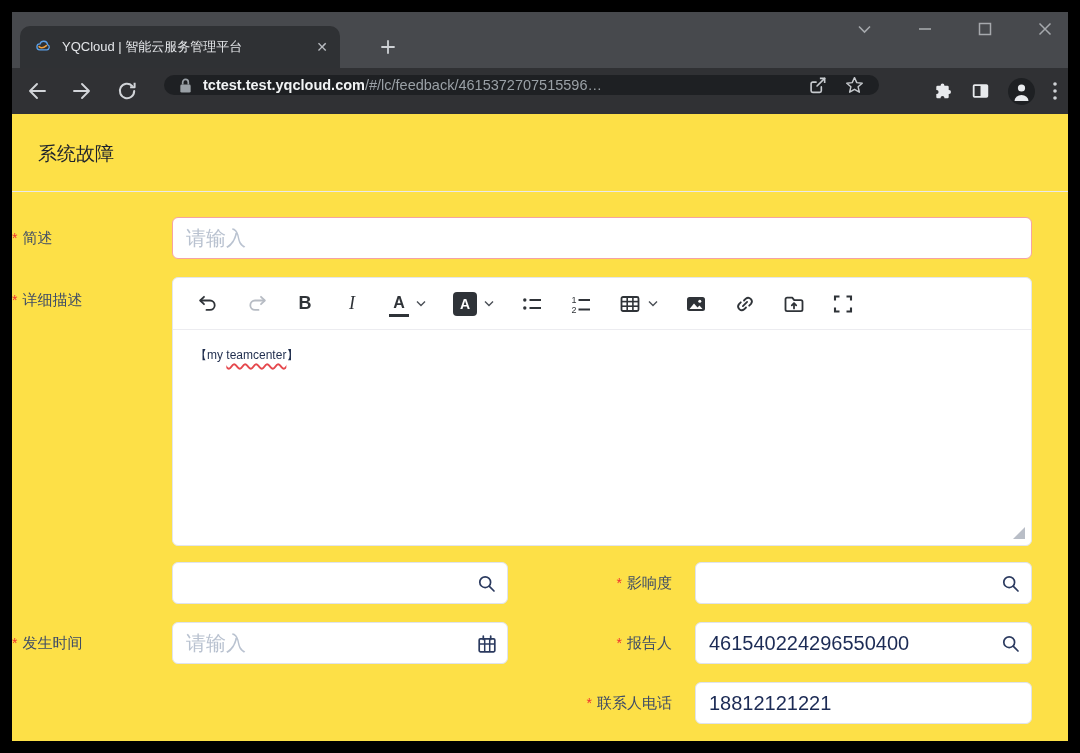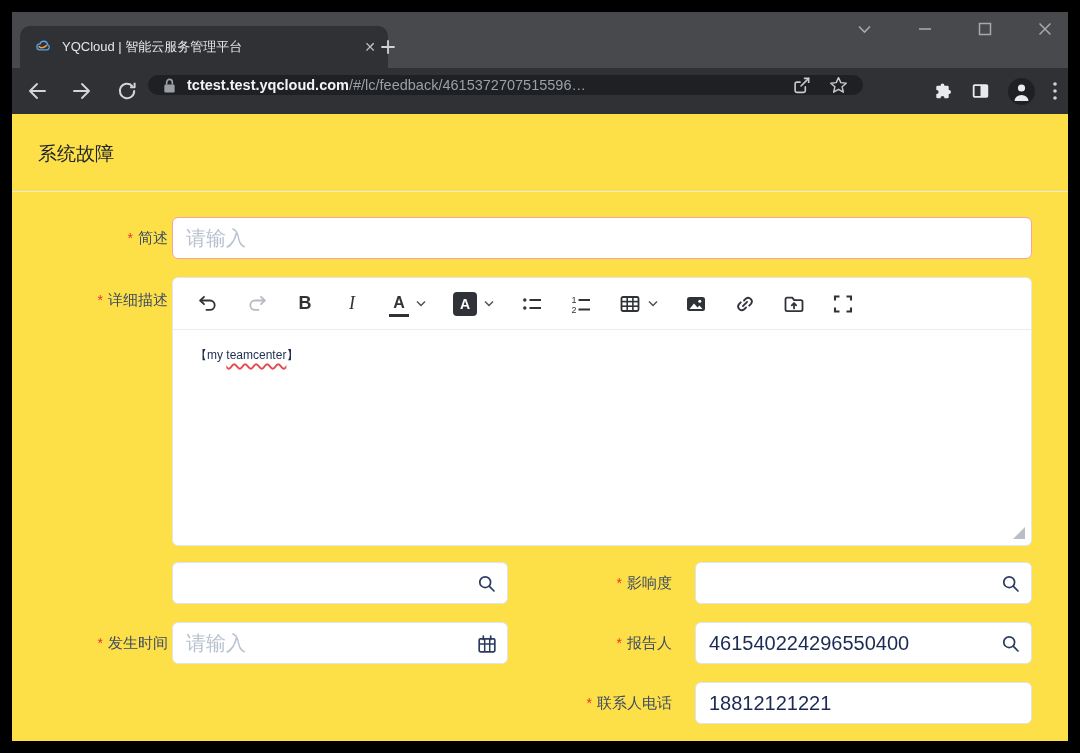--- a/index.html
+++ b/index.html
@@ -2,47 +2,47 @@
 <html><head>
 <meta charset="utf-8">
 <style>
   * { margin:0; padding:0; box-sizing:border-box; }
   html,body { width:1080px; height:753px; background:#000; }
   body { font-family:"Liberation Sans","DejaVu Sans",sans-serif; }
   .window { position:relative; width:1080px; height:753px; background:#000; overflow:hidden; }
 
   
   .titlebar { position:absolute; left:12px; top:12px; width:1056px; height:56px; background:#47494d; }
-  .tab { position:absolute; left:8px; top:14px; width:368px; height:42px; background:#2f3134;
+  .tab { position:absolute; left:8px; top:14px; width:320px; height:42px; background:#2f3134;
          border-radius:10px 10px 0 0; display:flex; align-items:center; padding:0 12px 0 14px; }
   .tab-title { color:#e4e6e9; font-size:13px; white-space:nowrap; overflow:hidden; flex:1; margin-left:10px; }
   .tab-close { color:#b9bcc1; font-size:14px; line-height:14px; margin-left:8px; cursor:default; }
   .newtab { position:absolute; left:362px; top:21px; width:28px; height:28px; display:flex;
             align-items:center; justify-content:center; border-radius:50%; }
   .win-controls { position:absolute; right:16px; top:10px; display:flex; gap:46px; align-items:center; }
   .win-controls svg { display:block; }
 
   .navbar { position:absolute; left:12px; top:68px; width:1056px; height:46px; background:#303134; }
   .nav-ic { position:absolute; top:12px; width:22px; height:22px; }
-  .urlbar { position:absolute; left:136px; top:7px; width:715px; height:20px; background:#1e2023;
+  .urlbar { position:absolute; left:152px; top:7px; width:715px; height:20px; background:#1e2023;
             border-radius:16px; display:flex; align-items:center; padding:0 14px 0 14px; }
   .url-text { font-size:14.5px; margin-left:10px; white-space:nowrap; overflow:hidden; flex:1; }
   .url-domain { color:#f1f3f4; font-weight:bold; }
   .url-path { color:#9aa0a6; }
   .pill-ic { margin-left:16px; flex:0 0 auto; }
   .nav-right { position:absolute; right:10px; top:0; height:46px; display:flex; align-items:center; gap:17px; }
   .avatar { width:27px; height:27px; border-radius:50%; background:#1e2023; overflow:hidden; position:relative; }
 
   
   .content { position:absolute; left:12px; top:114px; width:1056px; height:627px; background:#fde047; }
   .page-title { position:absolute; left:26px; top:27px; font-size:19px; font-weight:500; color:#1d222c; }
   .divider { position:absolute; left:0; top:77px; width:1056px; height:1px; background:#e9e9ec; }
 
-  .lbl { position:absolute; width:136px; left:0; text-align:right; font-size:15px; color:#3d4b66;
-         line-height:42px; white-space:nowrap;margin-left:20px; }
+  .lbl { position:absolute; width:136px; left:0; text-align:left; font-size:15px; color:#3d4b66;
+         line-height:42px; white-space:nowrap; }
   .lbl-r { position:absolute; width:260px; left:400px; text-align:right; font-size:15px; color:#3d4b66;
            line-height:42px; white-space:nowrap; }
   .req { color:#f0302f; margin-right:5px; font-size:14px; }
 
   .inp { position:absolute; height:42px; border:1px solid #dfe3ec; border-radius:6px; background:#fff; }
   .inp input { width:100%; height:100%; border:none; outline:none; background:transparent;
                font-family:inherit; font-size:20px; color:#1c2b55; padding:0 36px 0 13px; font-weight:500; }
   .inp input::placeholder { color:#b9c2d0; font-weight:400; }
   .inp .suffix { position:absolute; right:9px; top:10px; width:22px; height:22px; }
   .inp-error { border-color:#f5a3a3; }

